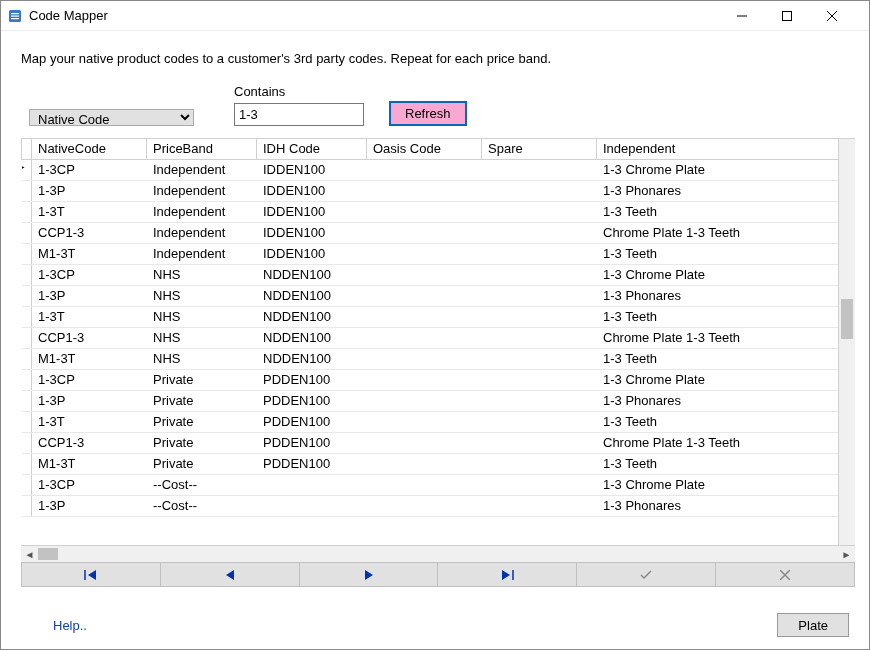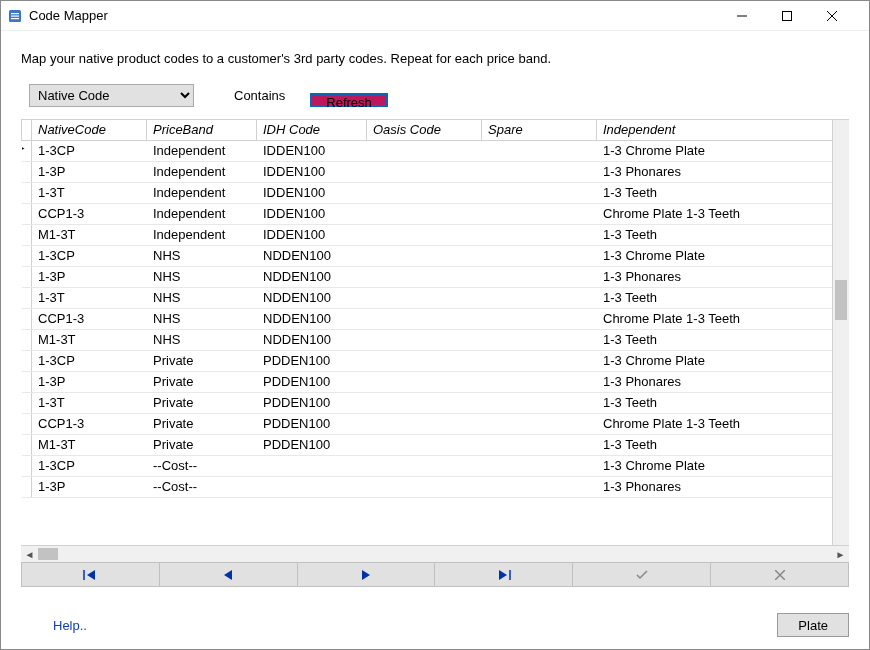--- a/index.html
+++ b/index.html
@@ -35,52 +35,52 @@
     .titlebar .spacer { flex: 1; }
     .winbtn {
       width: 45px; height: 30px;
       display: flex; align-items: center; justify-content: center;
       font-family: "Segoe UI Symbol", sans-serif;
       font-size: 11px;
     }
     
     .content {
       flex: 1;
-      padding: 20px 20px 8px 20px;
+      padding: 20px 14px 8px 20px;
       display: flex;
       flex-direction: column;
       overflow: hidden;
     }
     .intro { margin-bottom: 18px; color:#000; }
     .filters {
       display: flex;
       gap: 40px;
       align-items: flex-end;
       margin-bottom: 12px;
       margin-left:8px;
     }
     .filters .group { display:flex; flex-direction:column; }
     .filters label { margin-bottom: 4px; }
     select.column-select {
-      width: 165px; height: 23px;
+      width: 165px; height: 17px;
       background: #e1e1e1;
       border:1px solid #aaa;
       font: inherit;
       padding: 1px 4px;
     }
     input.contains-input {
       width: 130px; height: 23px;
       border: 1px solid #777;
       font: inherit;
       padding: 1px 4px;
     }
     .refresh-btn {
-      height: 14px;
+      height: 25px;
       padding: 0 14px;
-      background: #be185d;
+      background: #f9a8d4;
       border: 2px solid #0a66b6;
       font: inherit;
       margin-left: -15px;
     }
     
     .grid-wrap {
       flex:1;
       display:flex;
       flex-direction:column;
       overflow:hidden;
@@ -98,21 +98,20 @@
       table-layout: fixed;
     }
     table.grid th {
       text-align:left;
       font-weight: normal;
       border:1px solid #d0d0d0;
       border-top:none;
       padding: 2px 6px;
       background:#fff;
       height:20px;
-      font-style:italic;
     }
     table.grid td {
       border-bottom: 1px solid #e8e8e8;
       border-right: 1px solid transparent;
       padding: 2px 6px;
       height: 21px;
       white-space:nowrap;
       overflow:hidden;
     }
     .rowmarker-col { width:10px; padding:0 !important; border-right:1px solid #d0d0d0 !important; }
@@ -227,20 +226,21 @@
   <div class="intro">Map your native product codes to a customer's 3rd party codes. Repeat for each price band.</div>
 
   <div class="filters">
     <div class="group">
       <select class="column-select">
         <option>Native Code</option>
       </select>
     </div>
     <div class="group">
       <label>Contains</label>
+      <input type="text" class="contains-input" value="1-3" style="">
     </div>
     <button class="refresh-btn">Refresh</button>
   </div>
 
   <div class="grid-wrap">
     <div class="grid-scroll">
       <table class="grid">
         <thead>
           <tr>
             <th class="rowmarker-col"></th>

